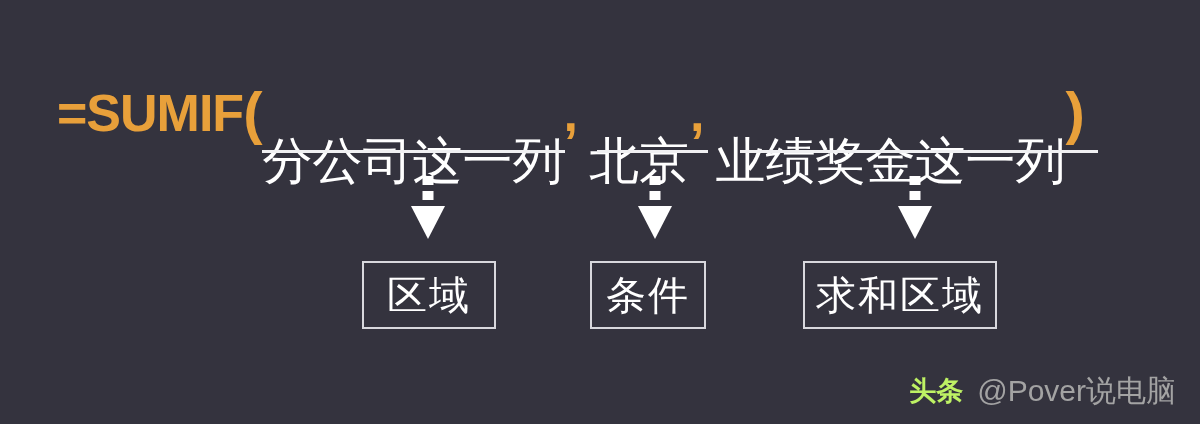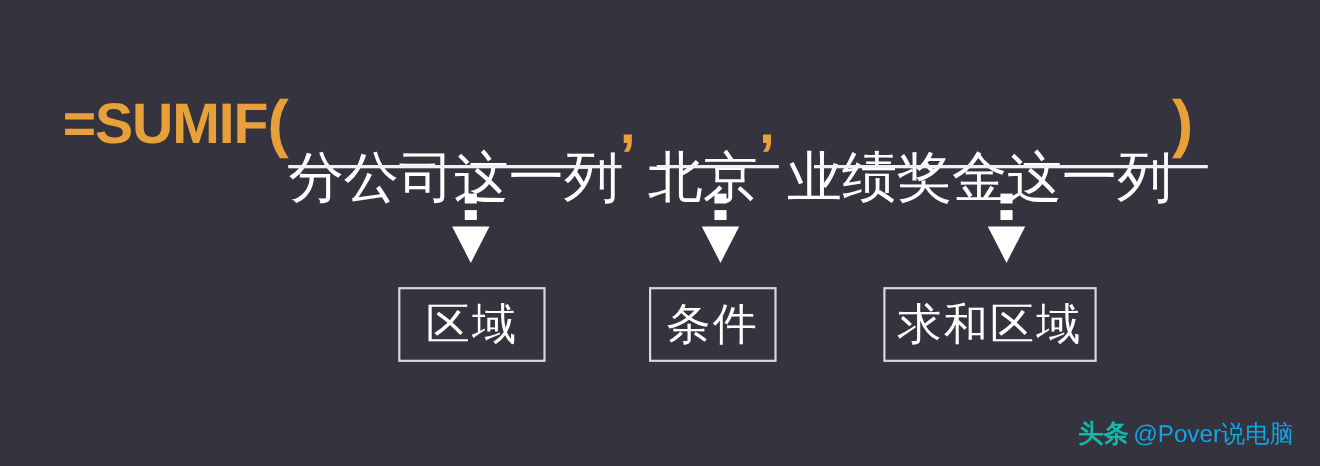--- a/index.html
+++ b/index.html
@@ -124,29 +124,29 @@
   .watermark {
     position: absolute;
     right: 24px;
     bottom: 18px;
     display: flex;
     align-items: center;
     white-space: nowrap;
     line-height: 1;
   }
   .wm-brand {
-    color: #14b8a6;
-    font-weight: bold;
-    font-size: 23px;
+    color: #bef264;
+    font-weight: bold;
+    font-size: 27px;
     letter-spacing: 0px;
   }
   .wm-handle {
-    color: #0ea5e9;
-    font-size: 22px;
-    margin-left: 4px;
+    color: #a3a3a3;
+    font-size: 30px;
+    margin-left: 14px;
     letter-spacing: 0px;
   }
 </style>
 </head>
 <body>
 
 <div id="stage">
 
   <div class="formula">
     <span class="tok-fn">=SUMIF</span>

